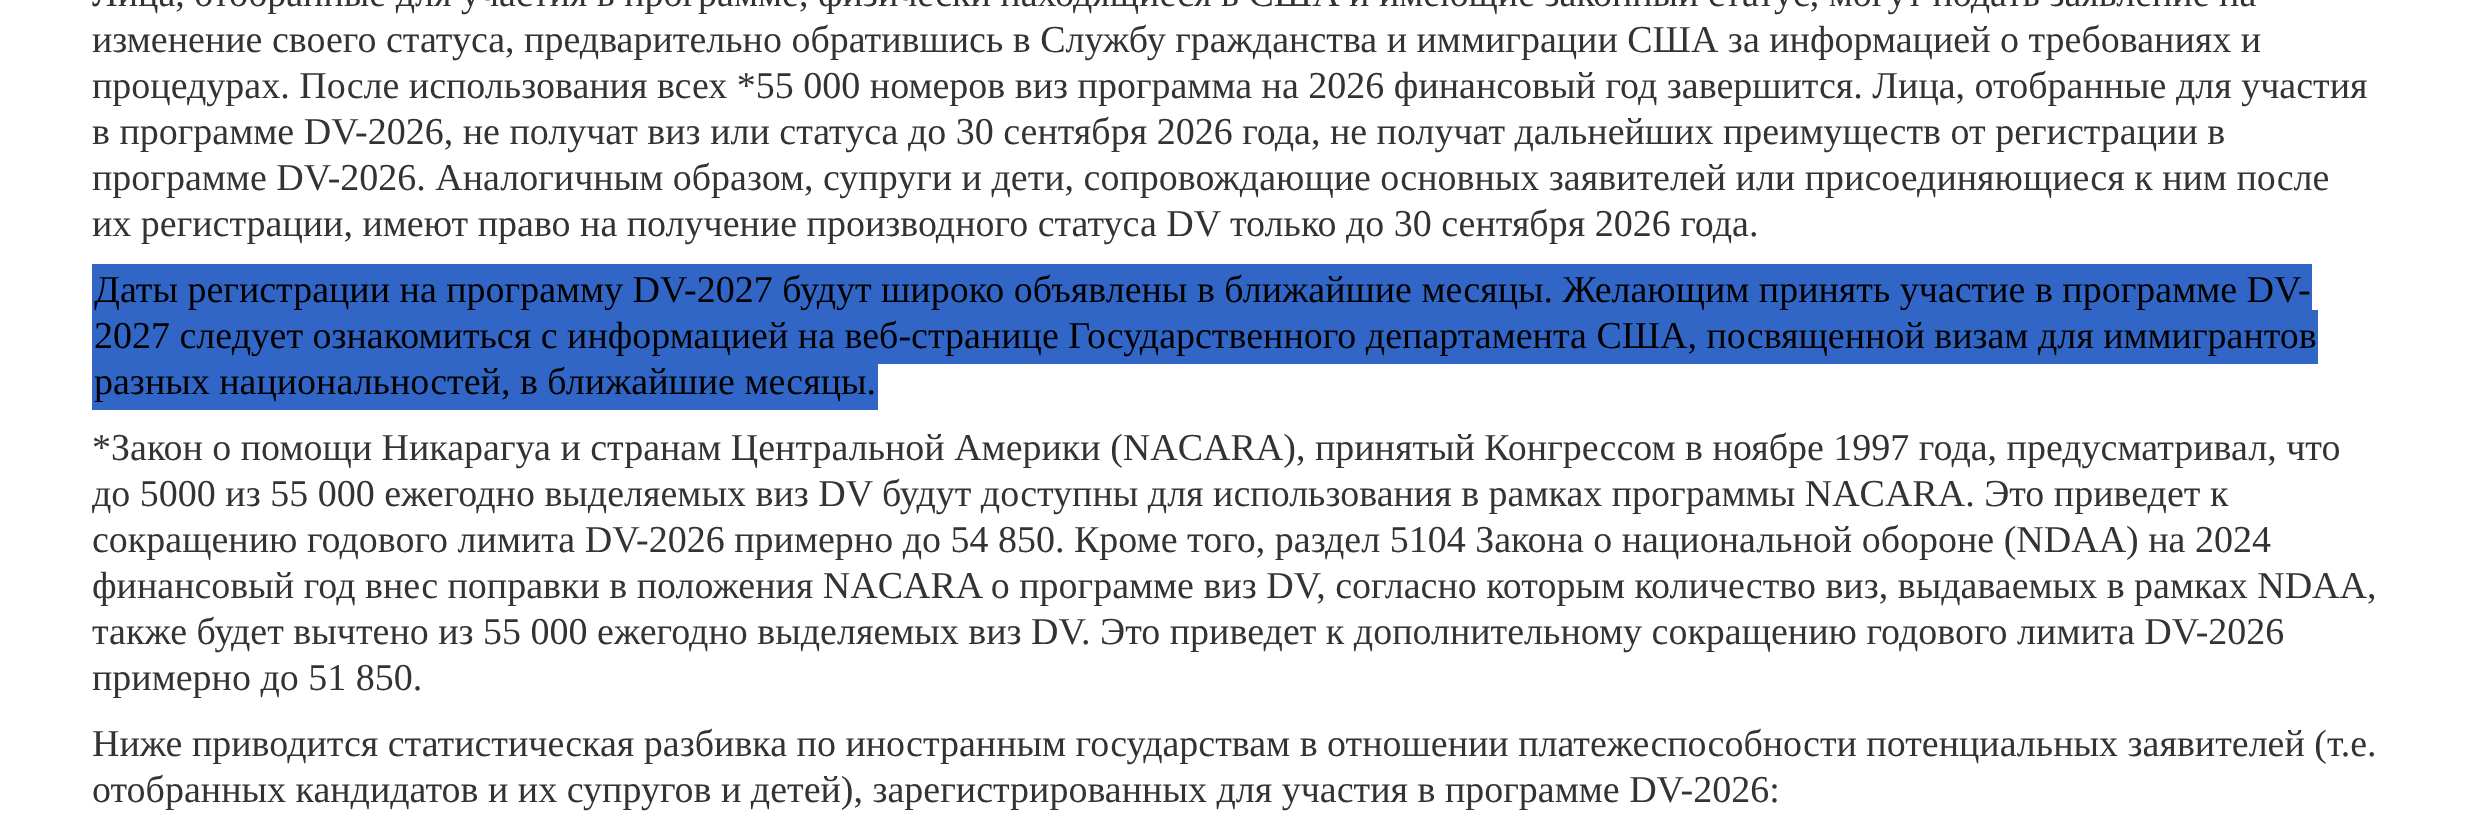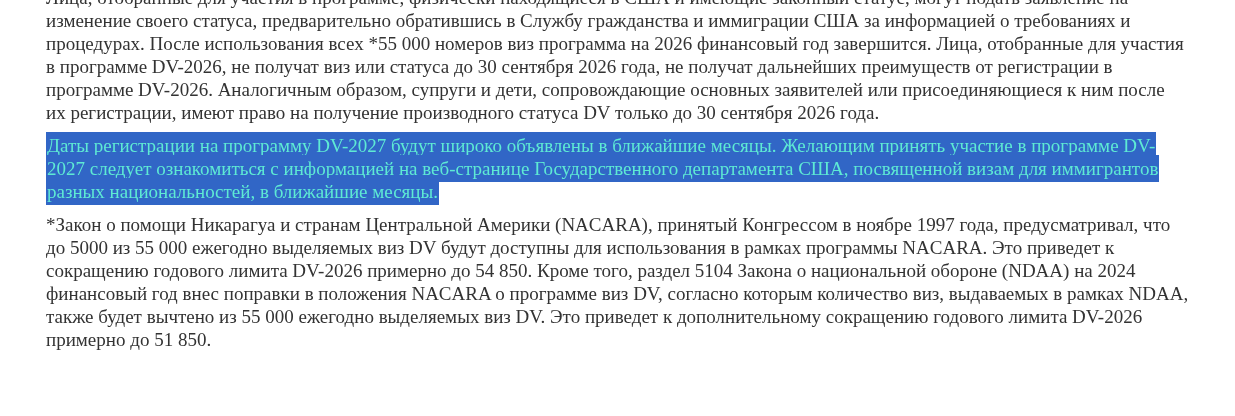--- a/index.html
+++ b/index.html
@@ -27,32 +27,33 @@
   }
   .para {
     margin: 0 0 10px 0;
     text-align: left;
   }
   .para-first {
     margin-top: -14px;
   }
   .selected {
     background: #3166c6;
-    color: #5eead4;
+    color: #000000;
     padding: 3px 1px;
     box-decoration-break: clone;
   }
 </style>
 </head>
 <body>
 
 <div class="page">
   <div class="content">
 
     <p class="para para-first">Лица, отобранные для участия в программе, физически находящиеся в США и имеющие законный статус, могут подать заявление на изменение своего статуса, предварительно обратившись в Службу гражданства и иммиграции США за информацией о требованиях и процедурах. После использования всех *55 000 номеров виз программа на 2026 финансовый год завершится. Лица, отобранные для участия в программе DV-2026, не получат виз или статуса до 30 сентября 2026 года, не получат дальнейших преимуществ от регистрации в программе DV-2026. Аналогичным образом, супруги и дети, сопровождающие основных заявителей или присоединяющиеся к ним после их регистрации, имеют право на получение производного статуса DV только до 30 сентября 2026 года.</p>
 
     <p class="para"><span class="selected">Даты регистрации на программу DV-2027 будут широко объявлены в ближайшие месяцы. Желающим принять участие в программе DV-2027 следует ознакомиться с информацией на веб-странице Государственного департамента США, посвященной визам для иммигрантов разных национальностей, в ближайшие месяцы.</span></p>
 
     <p class="para">*Закон о помощи Никарагуа и странам Центральной Америки (NACARA), принятый Конгрессом в ноябре 1997 года, предусматривал, что до 5000 из 55 000 ежегодно выделяемых виз DV будут доступны для использования в рамках программы NACARA. Это приведет к сокращению годового лимита DV-2026 примерно до 54 850. Кроме того, раздел 5104 Закона о национальной обороне (NDAA) на 2024 финансовый год внес поправки в положения NACARA о программе виз DV, согласно которым количество виз, выдаваемых в рамках NDAA, также будет вычтено из 55 000 ежегодно выделяемых виз DV. Это приведет к дополнительному сокращению годового лимита DV-2026 примерно до 51 850.</p>
 
+    <p class="para">Ниже приводится статистическая разбивка по иностранным государствам в отношении платежеспособности потенциальных заявителей (т.е. отобранных кандидатов и их супругов и детей), зарегистрированных для участия в программе DV-2026:</p>
 
   </div>
 </div>
 
 </body></html>

